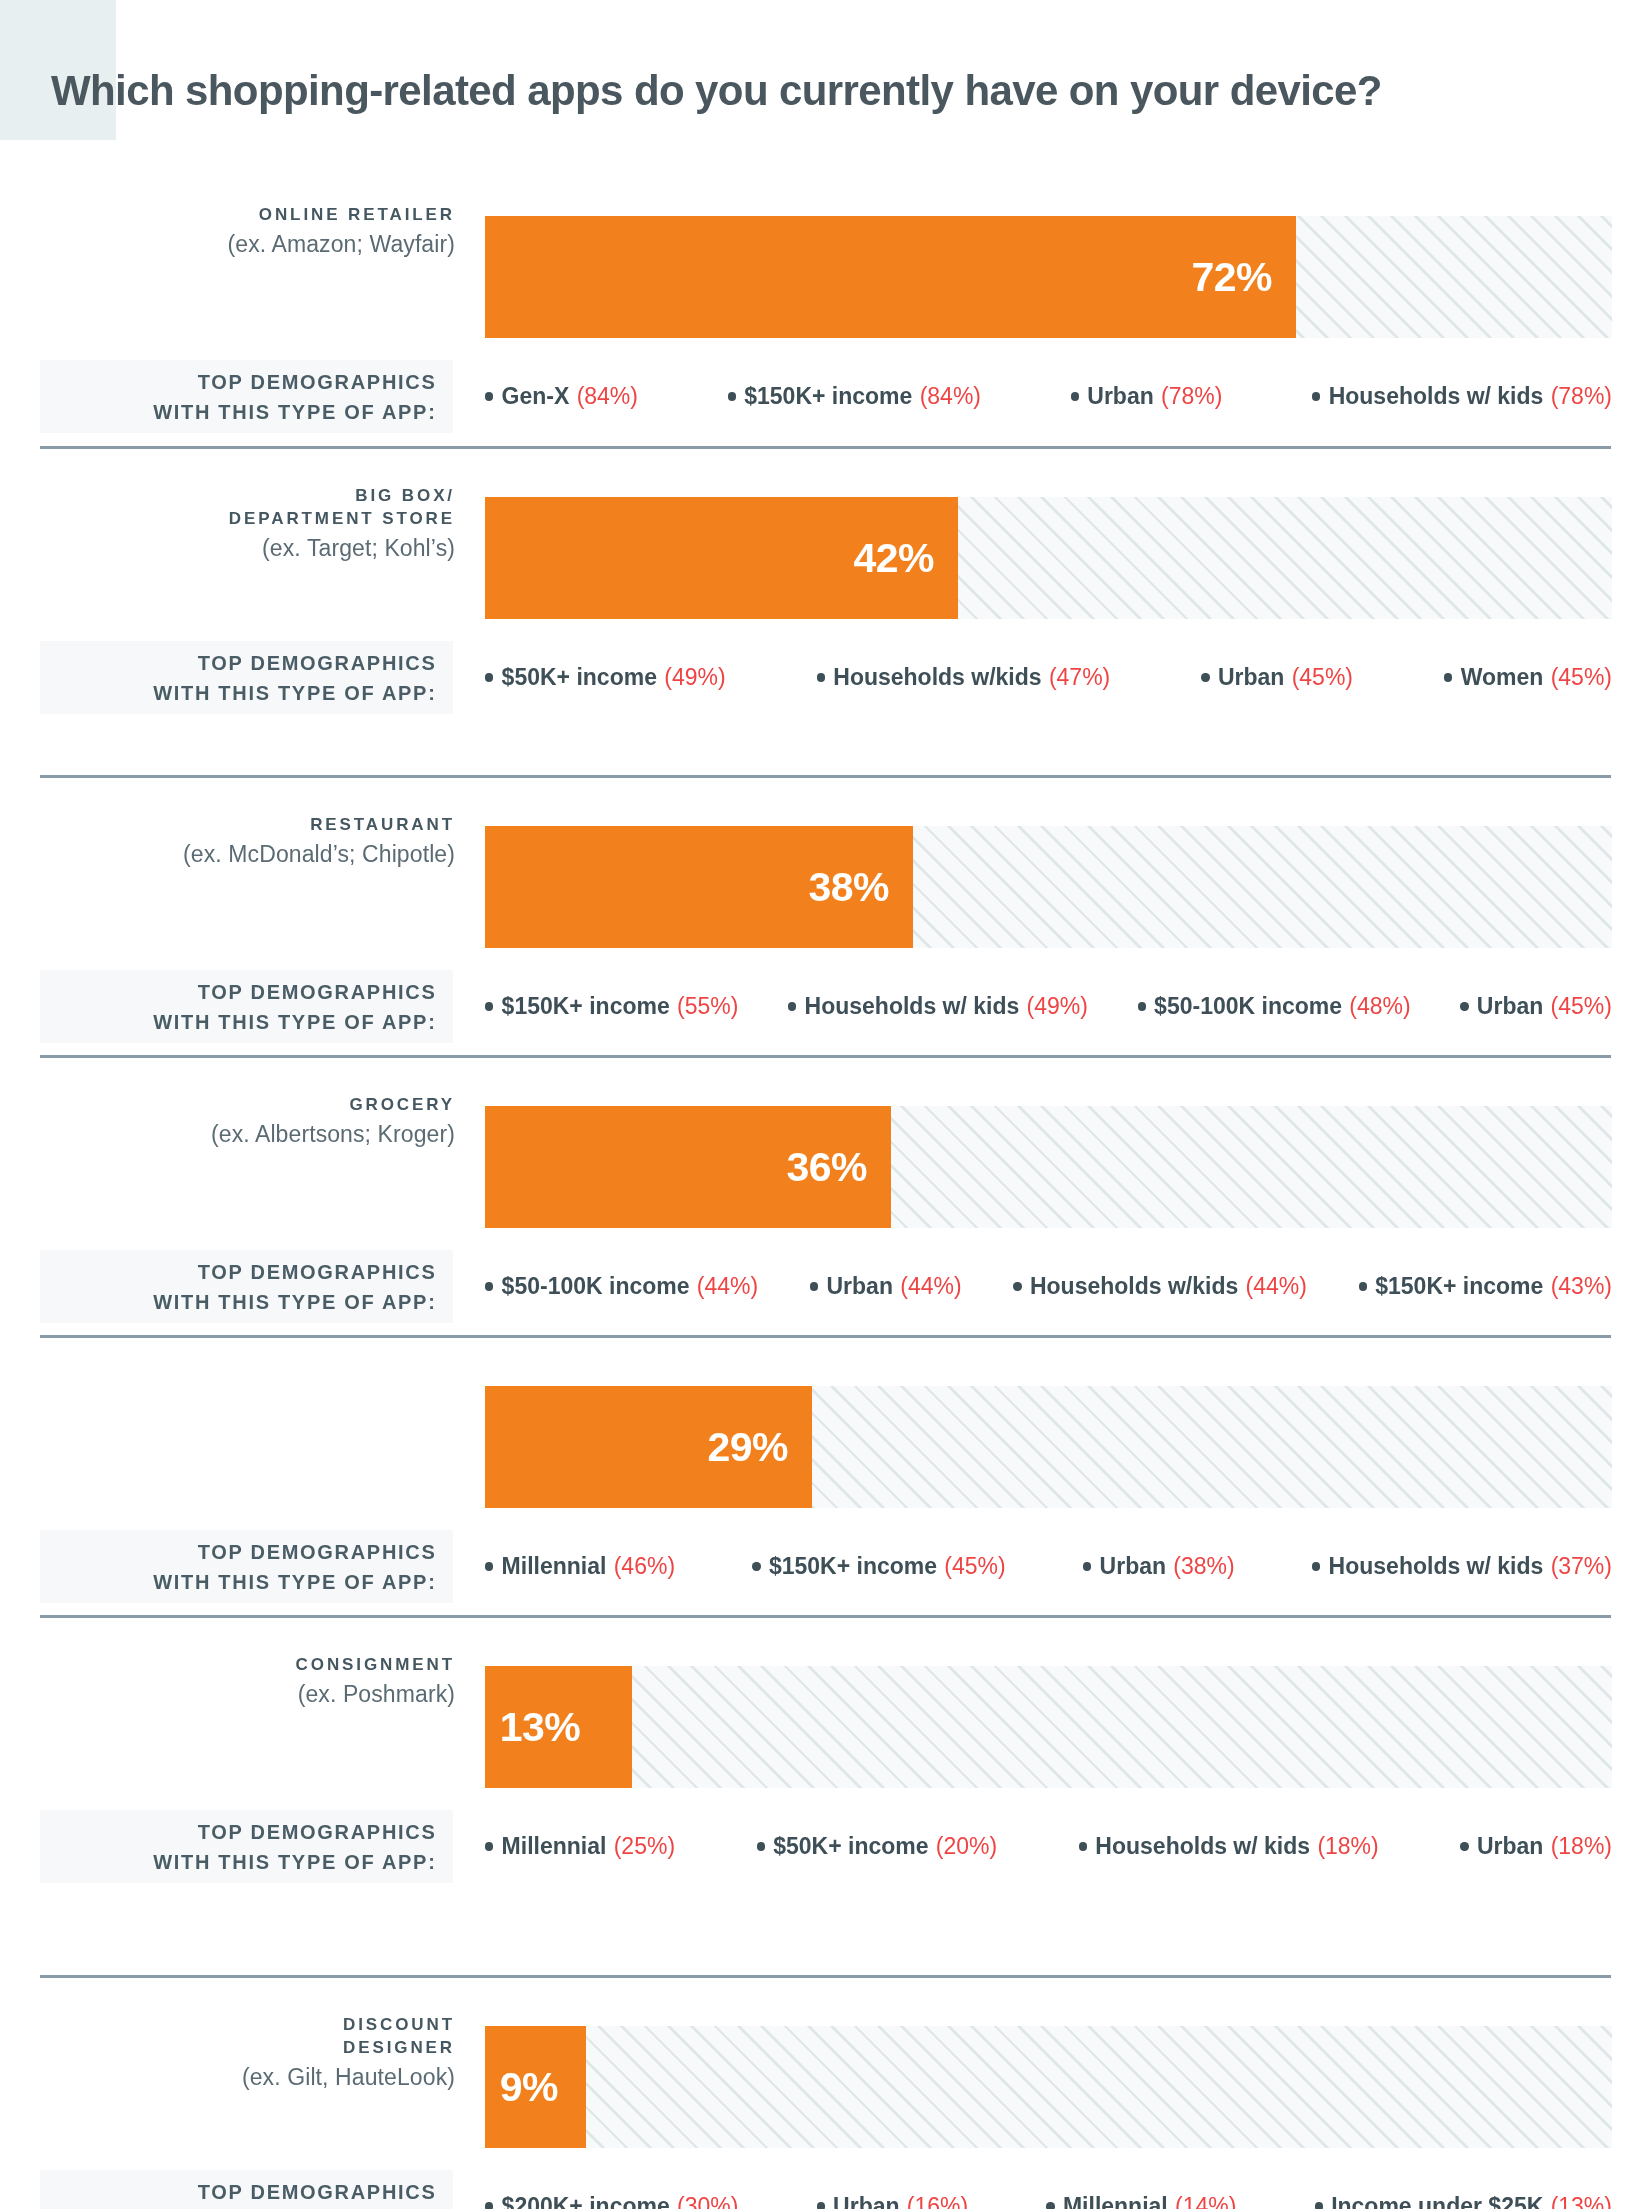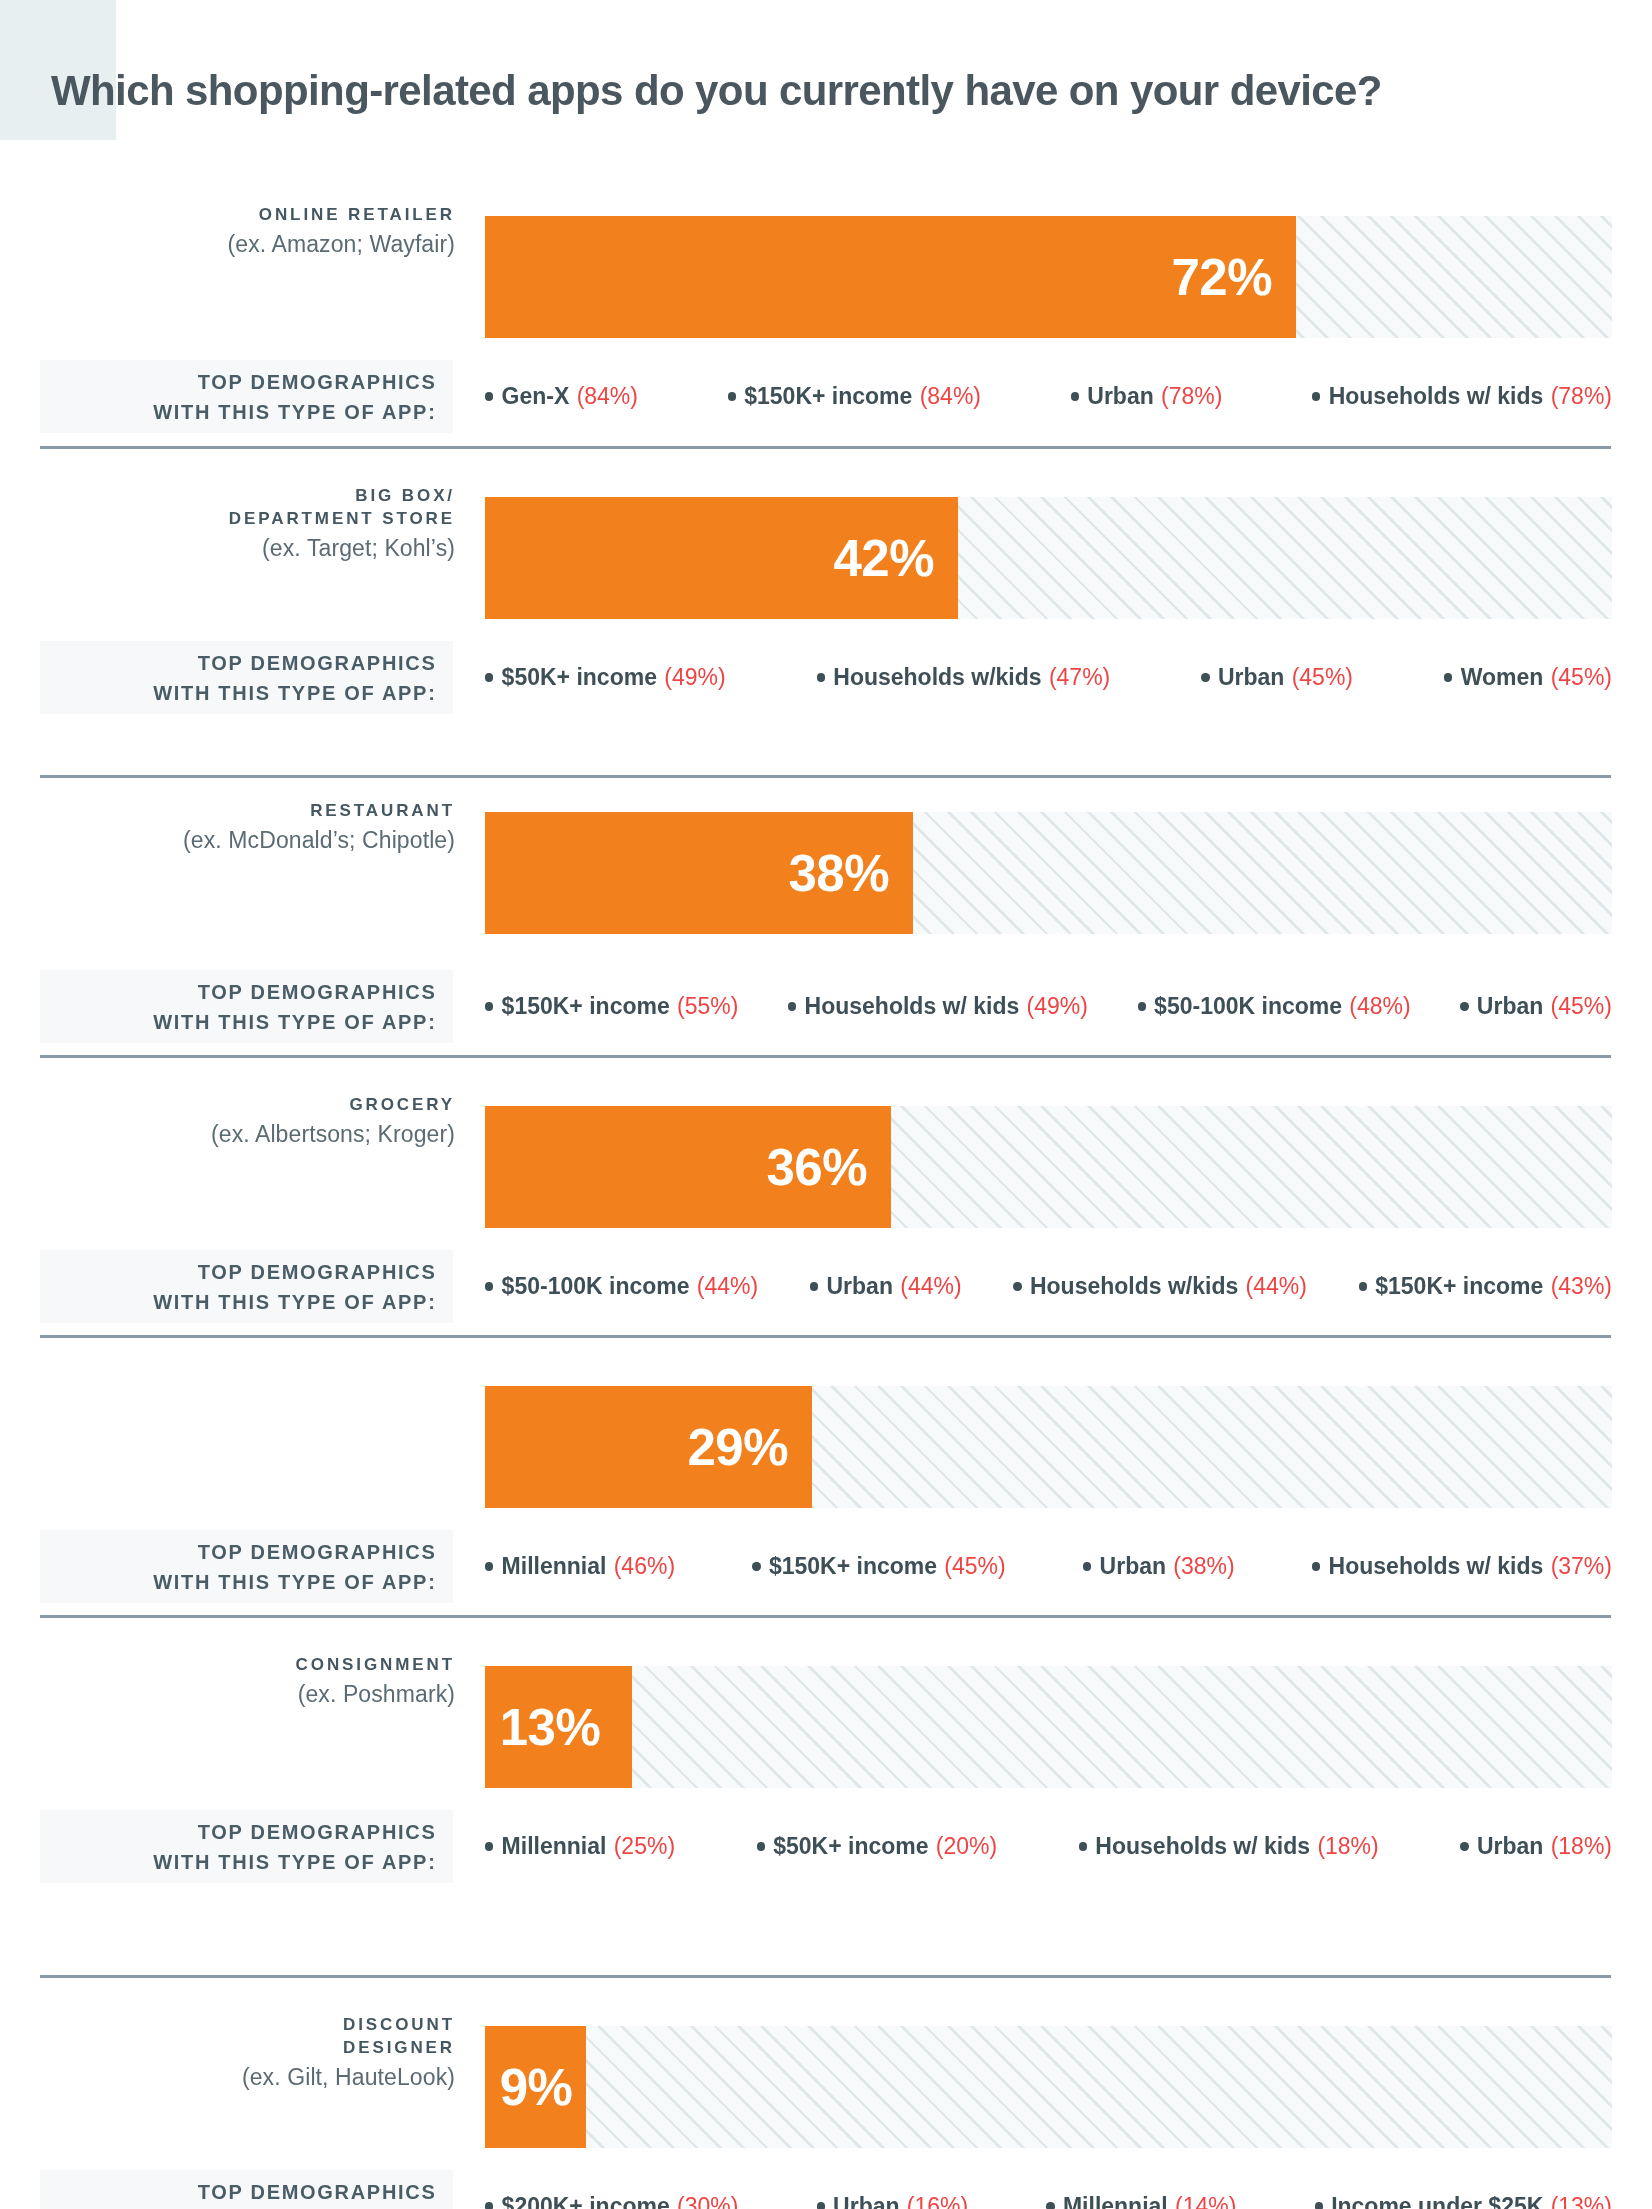--- a/index.html
+++ b/index.html
@@ -62,21 +62,21 @@
        rgba(0,0,0,0) 2.8px, rgba(0,0,0,0) 16.5px);
     overflow:hidden;
   }
   .bar-fill{
     position:absolute;left:0;top:0;height:122px;
     background:#F2811D;
     display:flex;align-items:center;justify-content:flex-end;
     box-sizing:border-box;
   }
   .bar-value{
-    color:#ffffff;font-size:51px;font-weight:700;
+    color:#ffffff;font-size:41px;font-weight:700;
     letter-spacing:-0.5px;line-height:1;
     padding-right:24px;white-space:nowrap;text-align:center;
   }
   .bar-fill.narrow .bar-value{padding-right:0;padding-left:14.7px;}
   .bar-fill.narrow{justify-content:flex-start;}
 
   
   .demo-block{position:relative;height:85px;}
   .demo-label{
     position:absolute;left:40px;top:0;width:413px;height:73px;
@@ -194,21 +194,21 @@
           <div class="demo-item">
             <span class="demo-dot"></span>
             <span class="demo-name">Women</span>
             <span class="demo-pct">(45%)</span>
           </div>
         </div>
       </div>
     </div>
     <div class="row" style="height: 280px;">
       <div class="row-sep"></div>
-      <div class="bar-block" style="top:25px;position:absolute;left:0;width:1558px;">
+      <div class="bar-block" style="top:39px;position:absolute;left:0;width:1558px;">
         <div class="cat-label">
           <div class="cat-name">RESTAURANT</div>
           <div class="cat-ex">(ex. McDonald’s; Chipotle)</div>
         </div>
         <div class="bar-track">
           <div class="bar-fill" style="width:428px;">
             <span class="bar-value">38%</span>
           </div>
         </div>
       </div>

